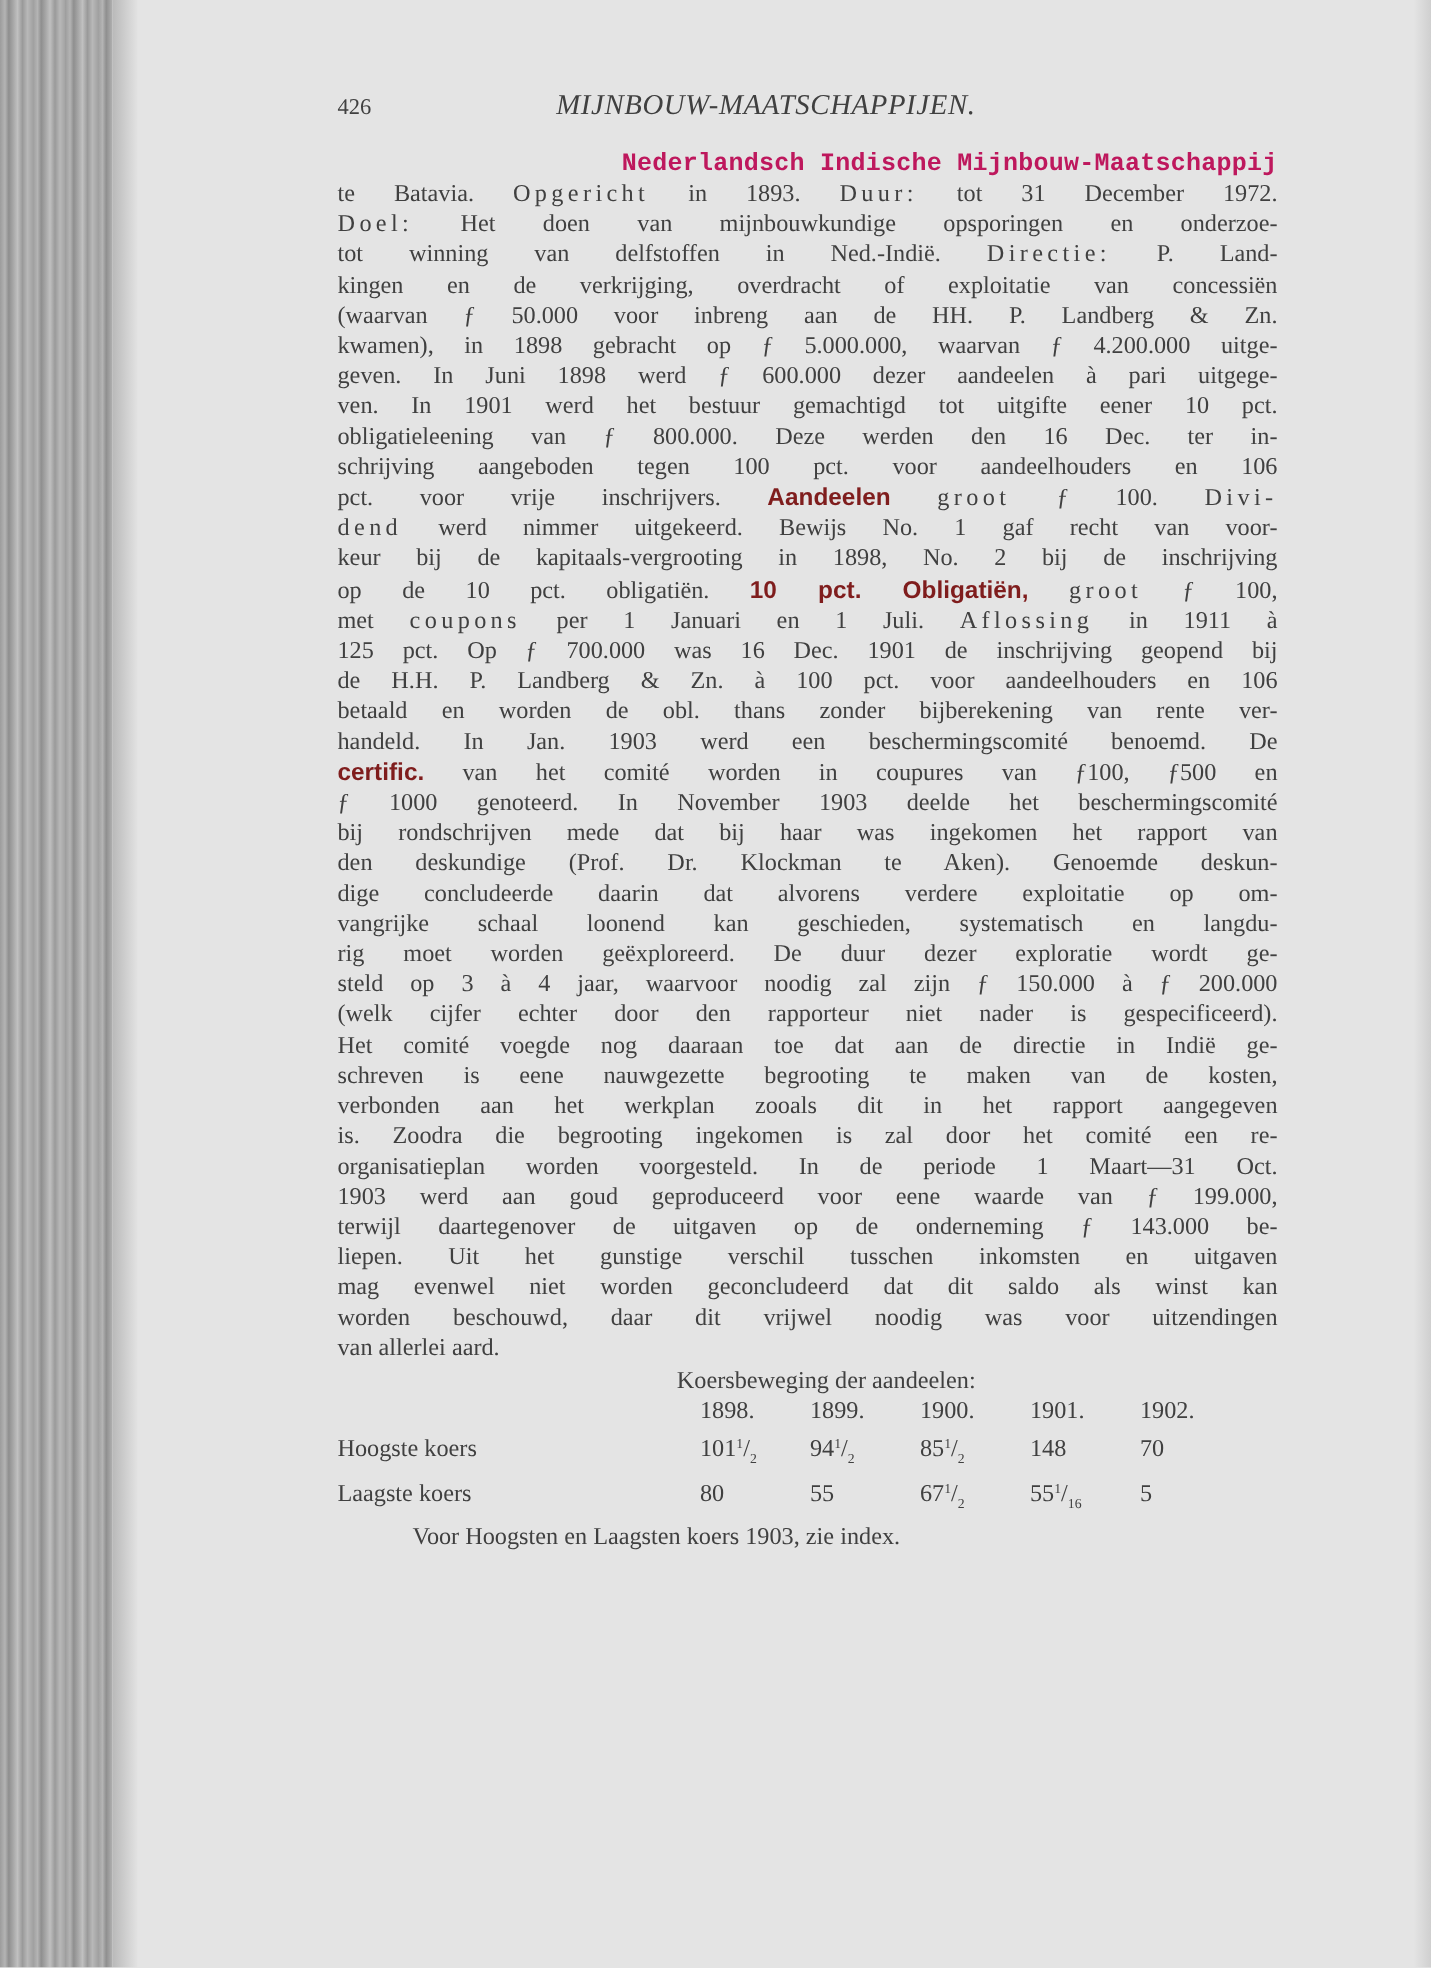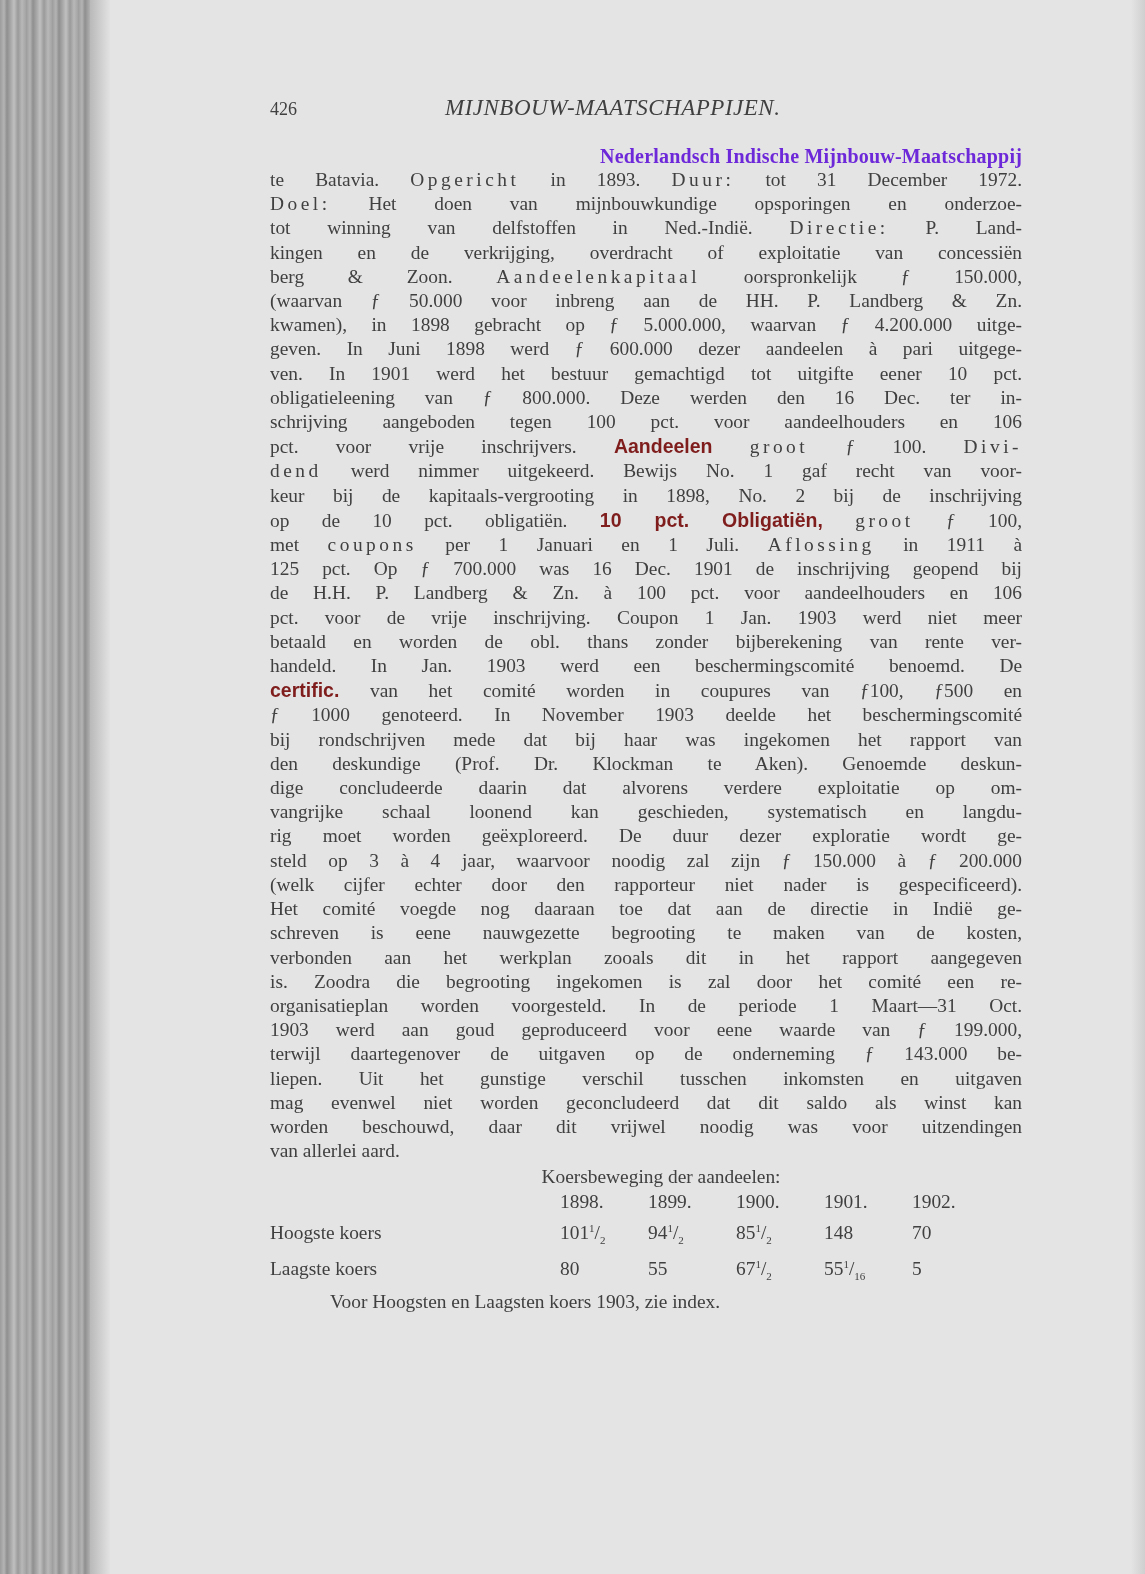--- a/index.html
+++ b/index.html
@@ -18,34 +18,34 @@
   }
   .binding::after {
     content: ""; position: absolute; right: -20px; top: 0; width: 20px; height: 100%;
     background: linear-gradient(90deg, #b9b9b9, #e2e2e2);
   }
   .right-edge {
     position: absolute; right: 0; top: 0; width: 14px; height: 1574px;
     background: linear-gradient(90deg, #e4e4e4, #cfcfcf);
   }
   .page {
-    position: absolute; left: 270px; top: 96px; width: 752px;
+    position: absolute; left: 270px; top: 72px; width: 752px;
     font-family: "Liberation Serif", "DejaVu Serif", serif;
     font-size: 19.4px; line-height: 24.2px;
     color: #404040;
   }
   .running-head {
     display: flex; align-items: baseline; height: 28px; margin-bottom: 20px;
   }
   .page-num { width: 175px; font-size: 18px; }
   .running-title { font-style: italic; font-size: 23px; letter-spacing: 0.5px; }
   .company-title {
-    font-family: Liberation Serif, serif;
+    font-family: Liberation Mono, monospace;
     font-weight: bold; font-size: 20px; letter-spacing: 0.2px;
-    text-align: right; color: #6d28d9;
+    text-align: right; color: #be185d;
     line-height: 24px;
   }
   .body-text { text-align: justify; margin: 0; }
   .body-text span.line { display: block; text-align-last: justify; white-space: nowrap; }
   .body-text span.line.last { text-align-last: left; }
   .spaced { letter-spacing: 3.5px; }
   .bold-sans {
     font-family: Liberation Sans, sans-serif;
     font-weight: bold; color: #7f1d1d; font-size: 19.5px;
   }
@@ -70,35 +70,33 @@
     <span class="running-title">MIJNBOUW-MAATSCHAPPIJEN.</span>
   </div>
 
   <div class="company-title">Nederlandsch Indische Mijnbouw-Maatschappij</div>
 
   <p class="body-text" id="body-text">
       <span class="line"><span>te Batavia. </span><span class="spaced">Opgericht</span><span> in 1893. </span><span class="spaced">Duur:</span><span> tot 31 December 1972.</span></span>
       <span class="line"><span class="spaced">Doel:</span><span> Het doen van mijnbouwkundige opsporingen en onderzoe-</span></span>
       <span class="line"><span>tot winning van delfstoffen in Ned.-Indië. </span><span class="spaced">Directie:</span><span> P. Land-</span></span>
       <span class="line"><span>kingen en de verkrijging, overdracht of exploitatie van concessiën</span></span>
-      <span class="line"><span>berg &amp; Zoon. </span><span class="spaced">Aandeelenkapitaal</span><span> oorspronkelijk ƒ 150.000,</span></span>
       <span class="line"><span>(waarvan ƒ 50.000 voor inbreng aan de HH. P. Landberg &amp; Zn.</span></span>
       <span class="line"><span>kwamen), in 1898 gebracht op ƒ 5.000.000, waarvan ƒ 4.200.000 uitge-</span></span>
       <span class="line"><span>geven. In Juni 1898 werd ƒ 600.000 dezer aandeelen à pari uitgege-</span></span>
       <span class="line"><span>ven. In 1901 werd het bestuur gemachtigd tot uitgifte eener 10 pct.</span></span>
       <span class="line"><span>obligatieleening van ƒ 800.000. Deze werden den 16 Dec. ter in-</span></span>
       <span class="line"><span>schrijving aangeboden tegen 100 pct. voor aandeelhouders en 106</span></span>
       <span class="line"><span>pct. voor vrije inschrijvers. </span><span class="bold-sans">Aandeelen</span><span> </span><span class="spaced">groot</span><span> ƒ 100. </span><span class="spaced">Divi-</span></span>
       <span class="line"><span class="spaced">dend</span><span> werd nimmer uitgekeerd. Bewijs No. 1 gaf recht van voor-</span></span>
       <span class="line"><span>keur bij de kapitaals-vergrooting in 1898, No. 2 bij de inschrijving</span></span>
       <span class="line"><span>op de 10 pct. obligatiën. </span><span class="bold-sans">10 pct. Obligatiën,</span><span> </span><span class="spaced">groot</span><span> ƒ 100,</span></span>
       <span class="line"><span>met </span><span class="spaced">coupons</span><span> per 1 Januari en 1 Juli. </span><span class="spaced">Aflossing</span><span> in 1911 à</span></span>
       <span class="line"><span>125 pct. Op ƒ 700.000 was 16 Dec. 1901 de inschrijving geopend bij</span></span>
       <span class="line"><span>de H.H. P. Landberg &amp; Zn. à 100 pct. voor aandeelhouders en 106</span></span>
-      <span class="line"><span>pct. voor de vrije inschrijving. Coupon 1 Jan. 1903 werd niet meer</span></span>
       <span class="line"><span>betaald en worden de obl. thans zonder bijberekening van rente ver-</span></span>
       <span class="line"><span>handeld. In Jan. 1903 werd een beschermingscomité benoemd. De</span></span>
       <span class="line"><span class="bold-sans">certific.</span><span> van het comité worden in coupures van ƒ100, ƒ500 en</span></span>
       <span class="line"><span>ƒ 1000 genoteerd. In November 1903 deelde het beschermingscomité</span></span>
       <span class="line"><span>bij rondschrijven mede dat bij haar was ingekomen het rapport van</span></span>
       <span class="line"><span>den deskundige (Prof. Dr. Klockman te Aken). Genoemde deskun-</span></span>
       <span class="line"><span>dige concludeerde daarin dat alvorens verdere exploitatie op om-</span></span>
       <span class="line"><span>vangrijke schaal loonend kan geschieden, systematisch en langdu-</span></span>
       <span class="line"><span>rig moet worden geëxploreerd. De duur dezer exploratie wordt ge-</span></span>
       <span class="line"><span>steld op 3 à 4 jaar, waarvoor noodig zal zijn ƒ 150.000 à ƒ 200.000</span></span>

